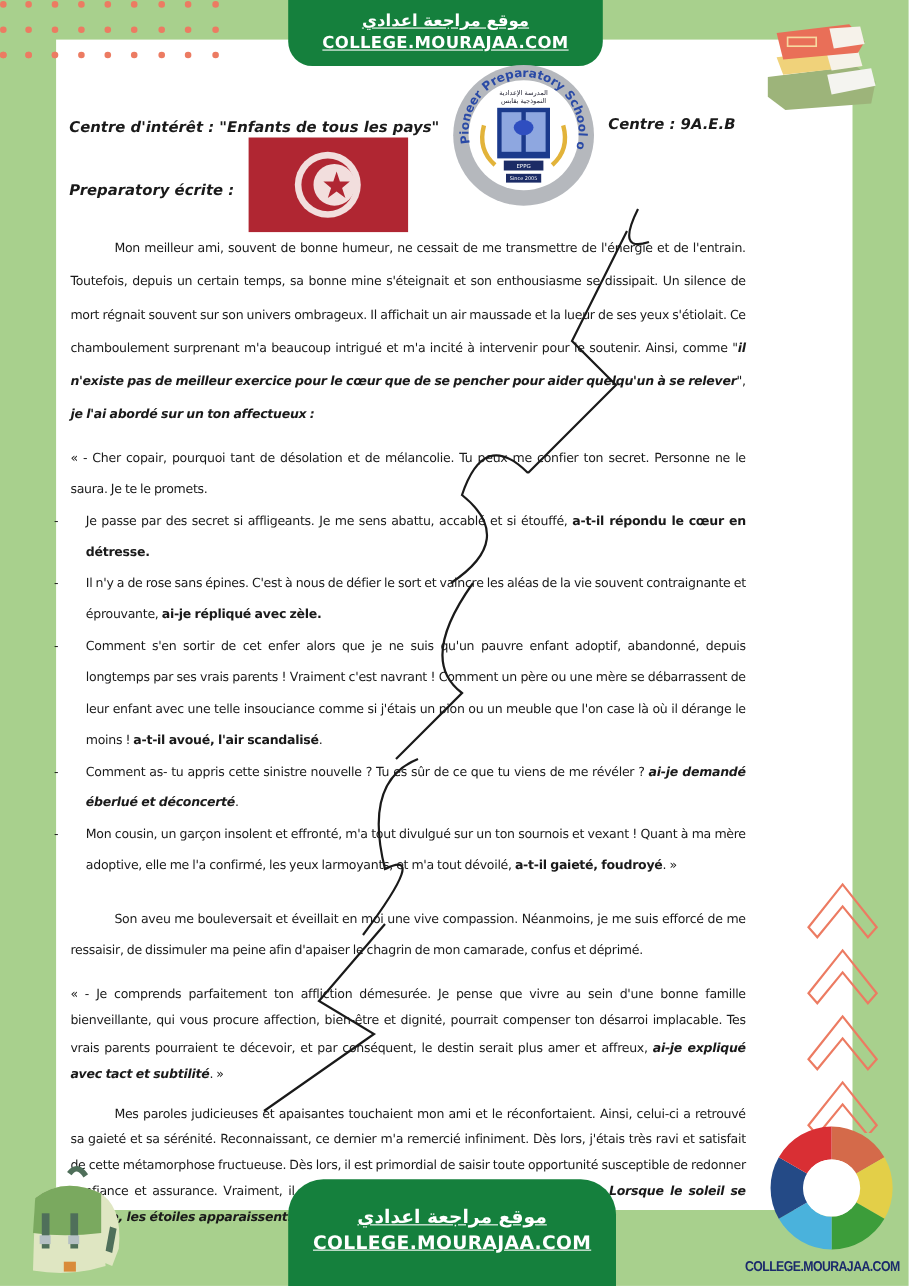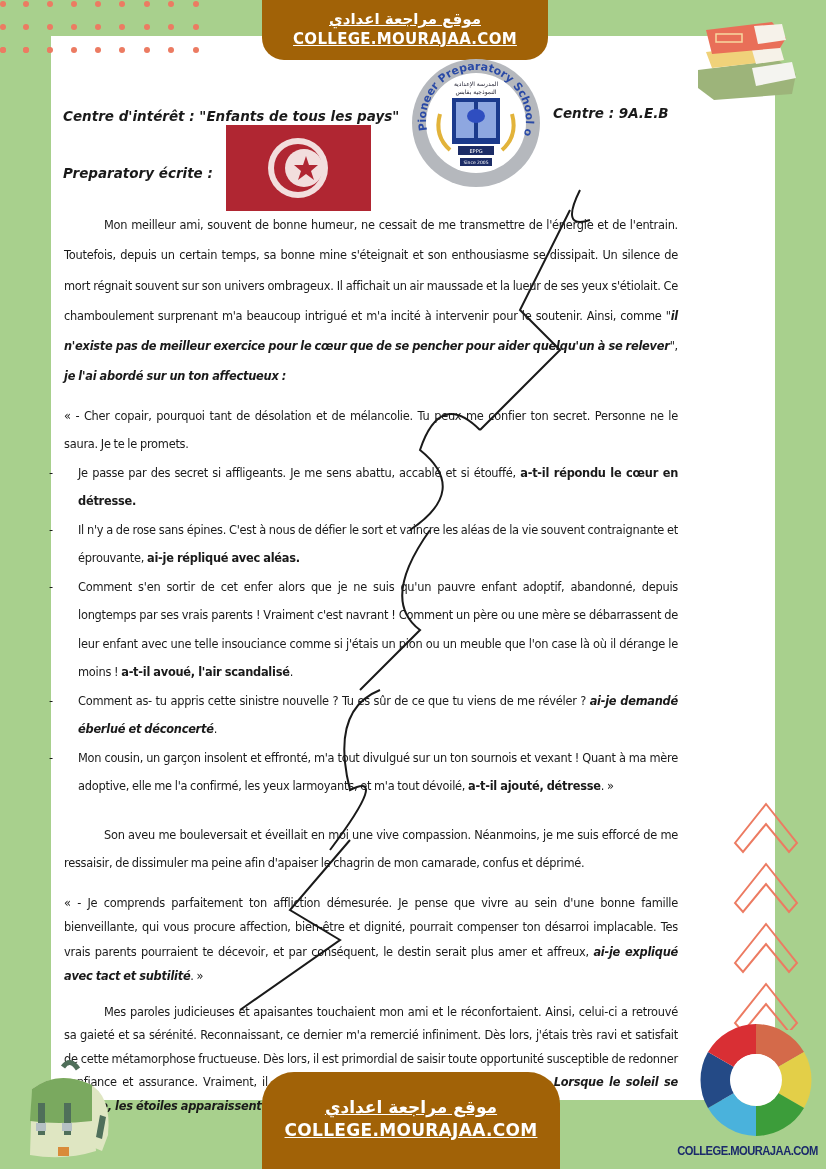--- a/index.html
+++ b/index.html
@@ -9,21 +9,21 @@
     font-family: "Liberation Sans", sans-serif;
   }
   .page {
     position: absolute; left: 51px; top: 36px; width: 724px; height: 1064px;
     background: #ffffff;
   }
   .dots { position: absolute; left: 0; top: 0; width: 210px; height: 60px; }
   .dot { position: absolute; width: 6px; height: 6px; border-radius: 50%; background: #ec7b62; }
 
   .banner {
-    position: absolute; background: #a16207; color: #fff; text-align: center;
+    position: absolute; background: #15803d; color: #fff; text-align: center;
     font-family: "DejaVu Sans", sans-serif; font-weight: bold;
   }
   .banner-top {
     left: 262px; top: 0; width: 286px; height: 60px;
     border-radius: 0 0 22px 22px;
   }
   .banner-bottom {
     left: 262px; top: 1072px; width: 298px; height: 97px;
     border-radius: 32px 32px 0 0;
   }
@@ -175,30 +175,30 @@
   </p>
 
   <div class="dialog">
     <span class="dialog-line dialog-first">
       <span>« - Cher copair, pourquoi tant de désolation et de mélancolie. Tu peux me confier ton secret.  Personne ne le saura. Je te le promets.</span>
     </span>
     <span class="dialog-line">
       <span class="dash">-</span><span>Je passe par des secret si affligeants. Je me sens abattu, accablé et si étouffé, </span><span class="b">a-t-il répondu le cœur en détresse.</span>
     </span>
     <span class="dialog-line">
-      <span class="dash">-</span><span>Il n'y a de rose sans épines. C'est à nous de défier le sort et vaincre les aléas de la vie souvent contraignante et éprouvante, </span><span class="b">ai-je répliqué avec  aléas.</span>
+      <span class="dash">-</span><span>Il n'y a de rose sans épines. C'est à nous de défier le sort et vaincre les aléas de la vie souvent contraignante et éprouvante, </span><span class="b">ai-je répliqué avec  zèle.</span>
     </span>
     <span class="dialog-line">
       <span class="dash">-</span><span>Comment  s'en sortir de cet enfer  alors que je ne suis qu'un pauvre enfant adoptif, abandonné, depuis longtemps par ses vrais parents ! Vraiment c'est navrant ! Comment un père ou une mère se débarrassent de leur enfant avec une telle insouciance  comme si j'étais un pion ou un meuble que l'on case là où il  dérange le moins ! </span><span class="b">a-t-il avoué, l'air scandalisé</span><span>.</span>
     </span>
     <span class="dialog-line">
       <span class="dash">-</span><span>Comment as- tu appris cette sinistre nouvelle ? Tu es sûr de ce que tu viens de me révéler ? </span><span class="bi">ai-je demandé éberlué et déconcerté</span><span>.</span>
     </span>
     <span class="dialog-line">
-      <span class="dash">-</span><span>Mon cousin, un garçon insolent et effronté, m'a tout divulgué sur un ton sournois et vexant ! Quant à ma mère adoptive, elle me l'a confirmé, les yeux larmoyants, et m'a tout dévoilé, </span><span class="b">a-t-il ajouté, détresse</span><span>. »</span>
+      <span class="dash">-</span><span>Mon cousin, un garçon insolent et effronté, m'a tout divulgué sur un ton sournois et vexant ! Quant à ma mère adoptive, elle me l'a confirmé, les yeux larmoyants, et m'a tout dévoilé, </span><span class="b">a-t-il gaieté, foudroyé</span><span>. »</span>
     </span>
   </div>
 
   <p class="para indent p2">Son aveu me bouleversait  et éveillait en moi une vive compassion. Néanmoins, je me suis efforcé de me ressaisir, de dissimuler ma peine afin d'apaiser  le chagrin de mon camarade, confus et déprimé.</p>
 
   <p class="para p3">
     <span>« - Je comprends parfaitement ton affliction démesurée. Je pense que vivre au sein d'une bonne famille bienveillante, qui vous procure affection, bien-être et dignité, pourrait compenser ton désarroi implacable.  Tes vrais parents pourraient te décevoir, et par conséquent, le destin serait plus amer et affreux, </span><span class="bi">ai-je expliqué avec tact et subtilité</span><span>. »</span>
   </p>
 
   <p class="para indent p4">

